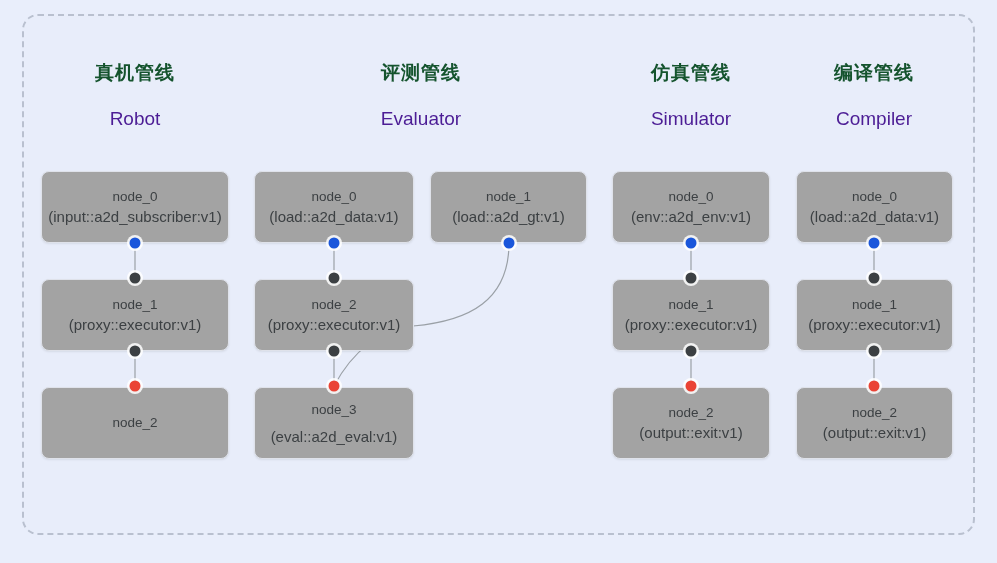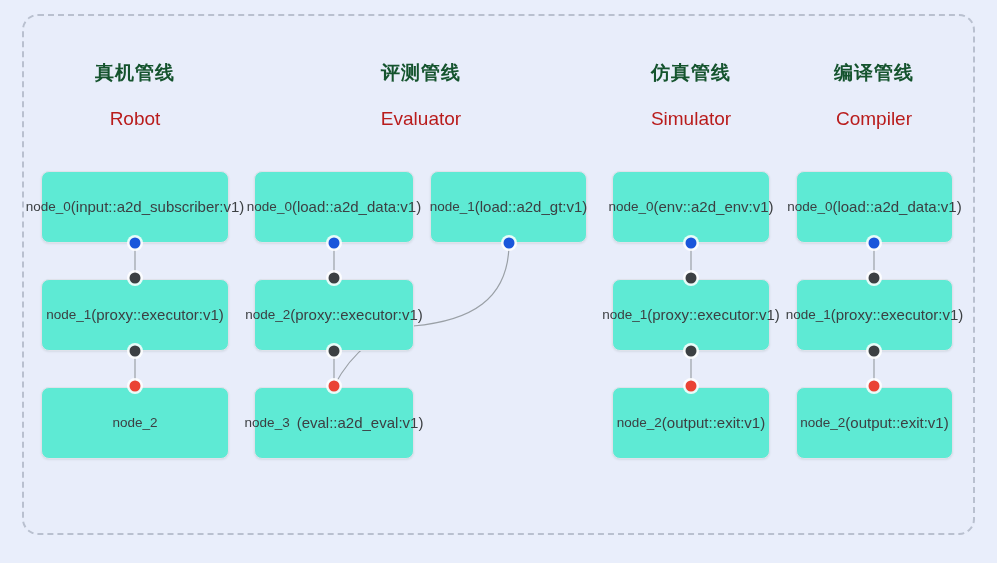--- a/index.html
+++ b/index.html
@@ -48,33 +48,33 @@
   }
   .col-title-cn {
     font-size: 19px;
     font-weight: bold;
     color: #14532d;
     letter-spacing: 1px;
     white-space: nowrap;
   }
   .col-title-en {
     font-size: 19px;
-    color: #b91c1c;
+    color: #4c1d95;
     white-space: nowrap;
   }
   
   .node {
     position: absolute;
     box-sizing: border-box;
-    background: #5eead4;
+    background: #a3a3a3;
     border: 1px solid #dfe2ea;
     border-radius: 8px;
     box-shadow: 0 1px 2px rgba(60,64,67,0.10);
     display: flex;
-    flex-direction: row;
+    flex-direction: column;
     align-items: center;
     justify-content: center;
   }
   .node-name {
     font-size: 13.5px;
     color: #3c4043;
     line-height: 20px;
     white-space: nowrap;
   }
   .node-detail {

